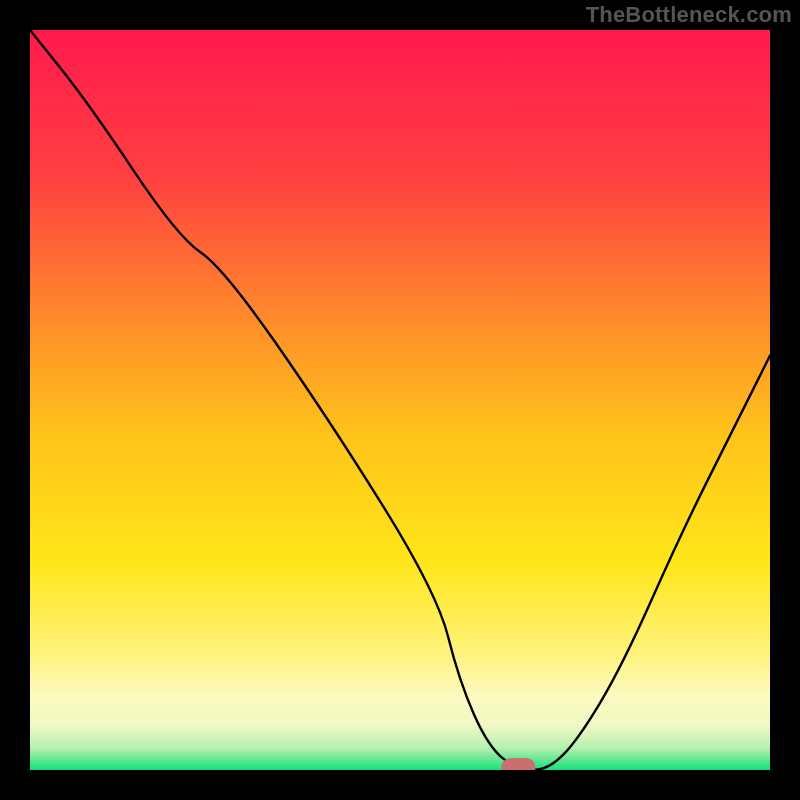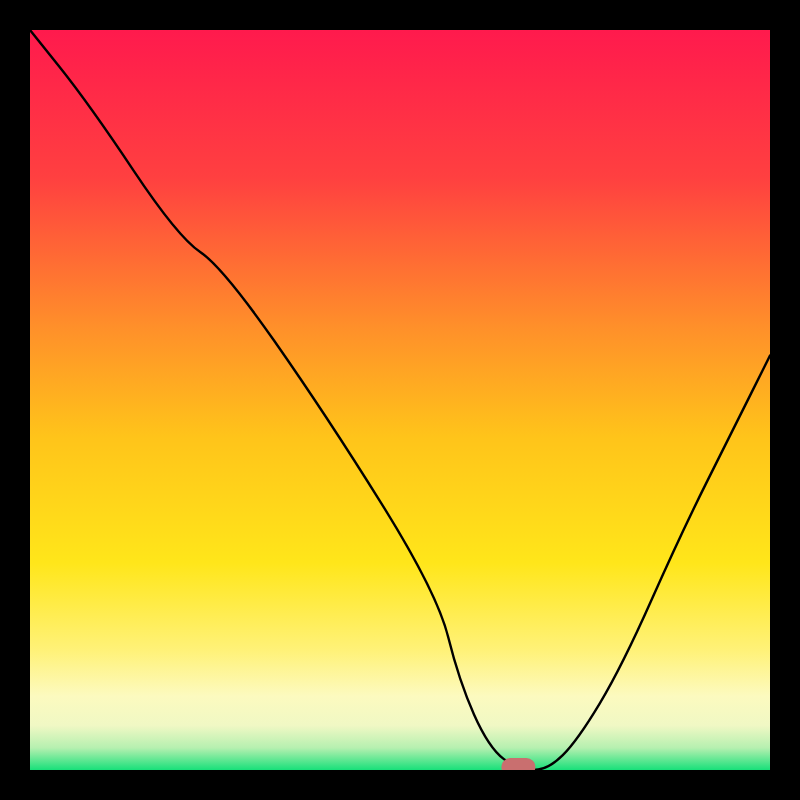--- a/index.html
+++ b/index.html
@@ -33,20 +33,21 @@
     top: 30px;
     width: 740px;
     height: 740px;
   }
 </style>
 </head>
 <body>
 
 <div class="outer">
 
+  <div class="watermark">TheBottleneck.com</div>
 
   <svg class="plot" viewBox="0 0 740 740" preserveAspectRatio="none">
     <defs>
       <linearGradient id="bg-grad" x1="0" y1="0" x2="0" y2="1">
           <stop offset="0%" stop-color="#ff1a4d"></stop>
           <stop offset="20%" stop-color="#ff4040"></stop>
           <stop offset="40%" stop-color="#ff8f2a"></stop>
           <stop offset="55.00000000000001%" stop-color="#ffc41a"></stop>
           <stop offset="72%" stop-color="#ffe61a"></stop>
           <stop offset="84%" stop-color="#fff27a"></stop>

